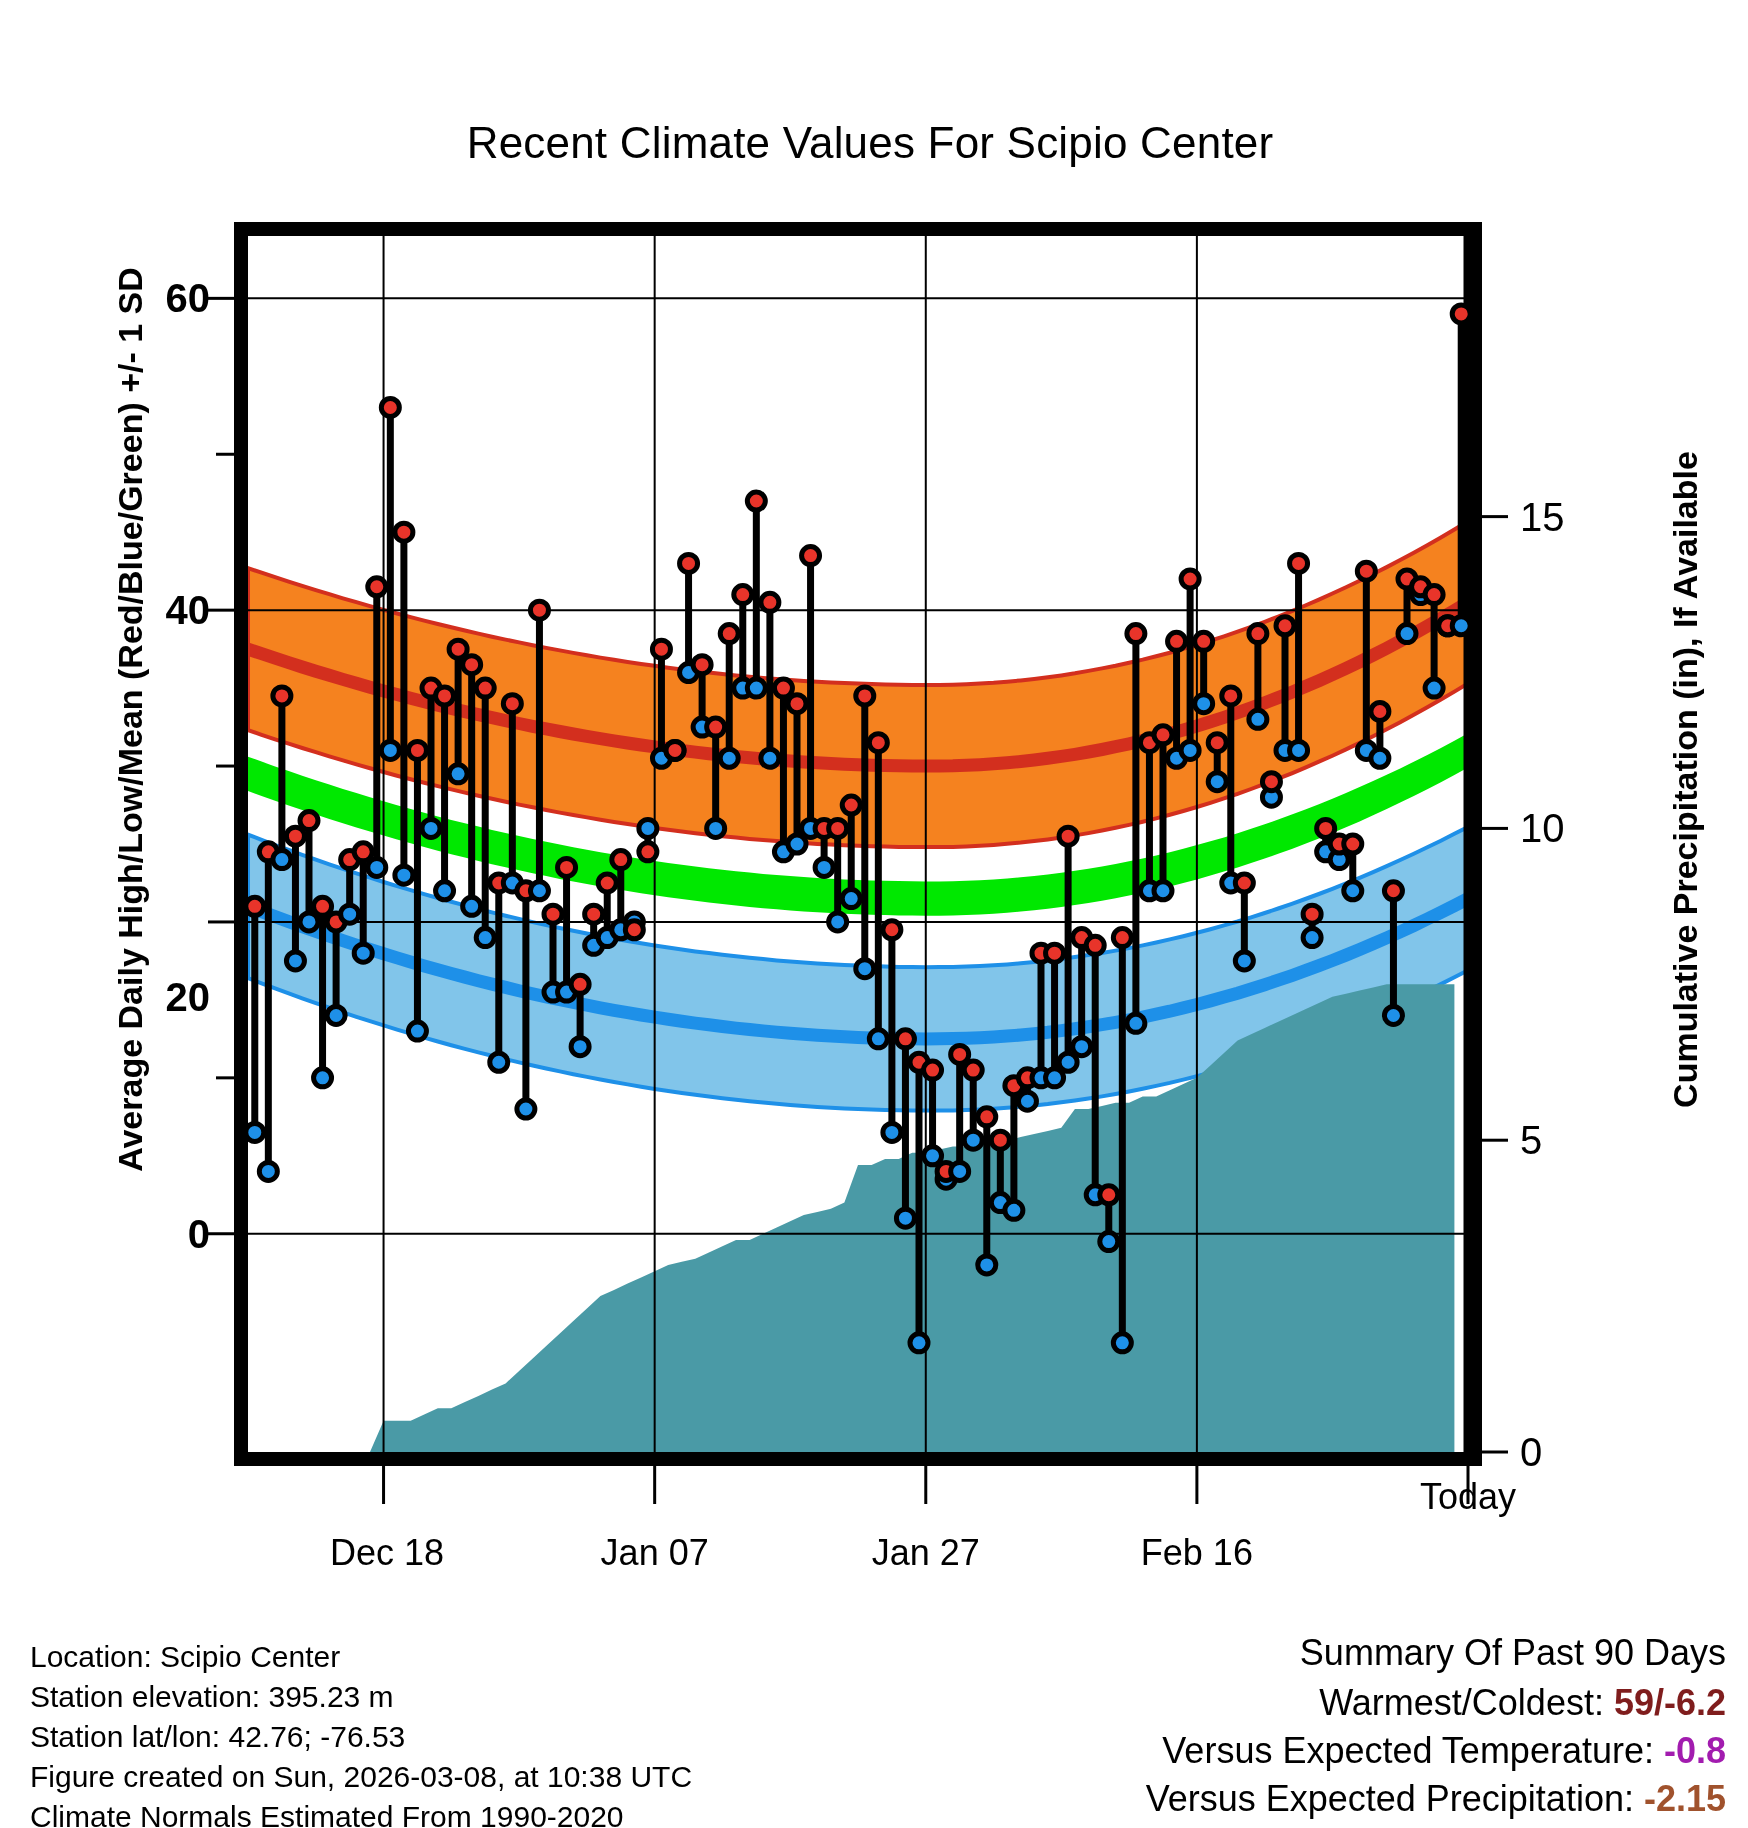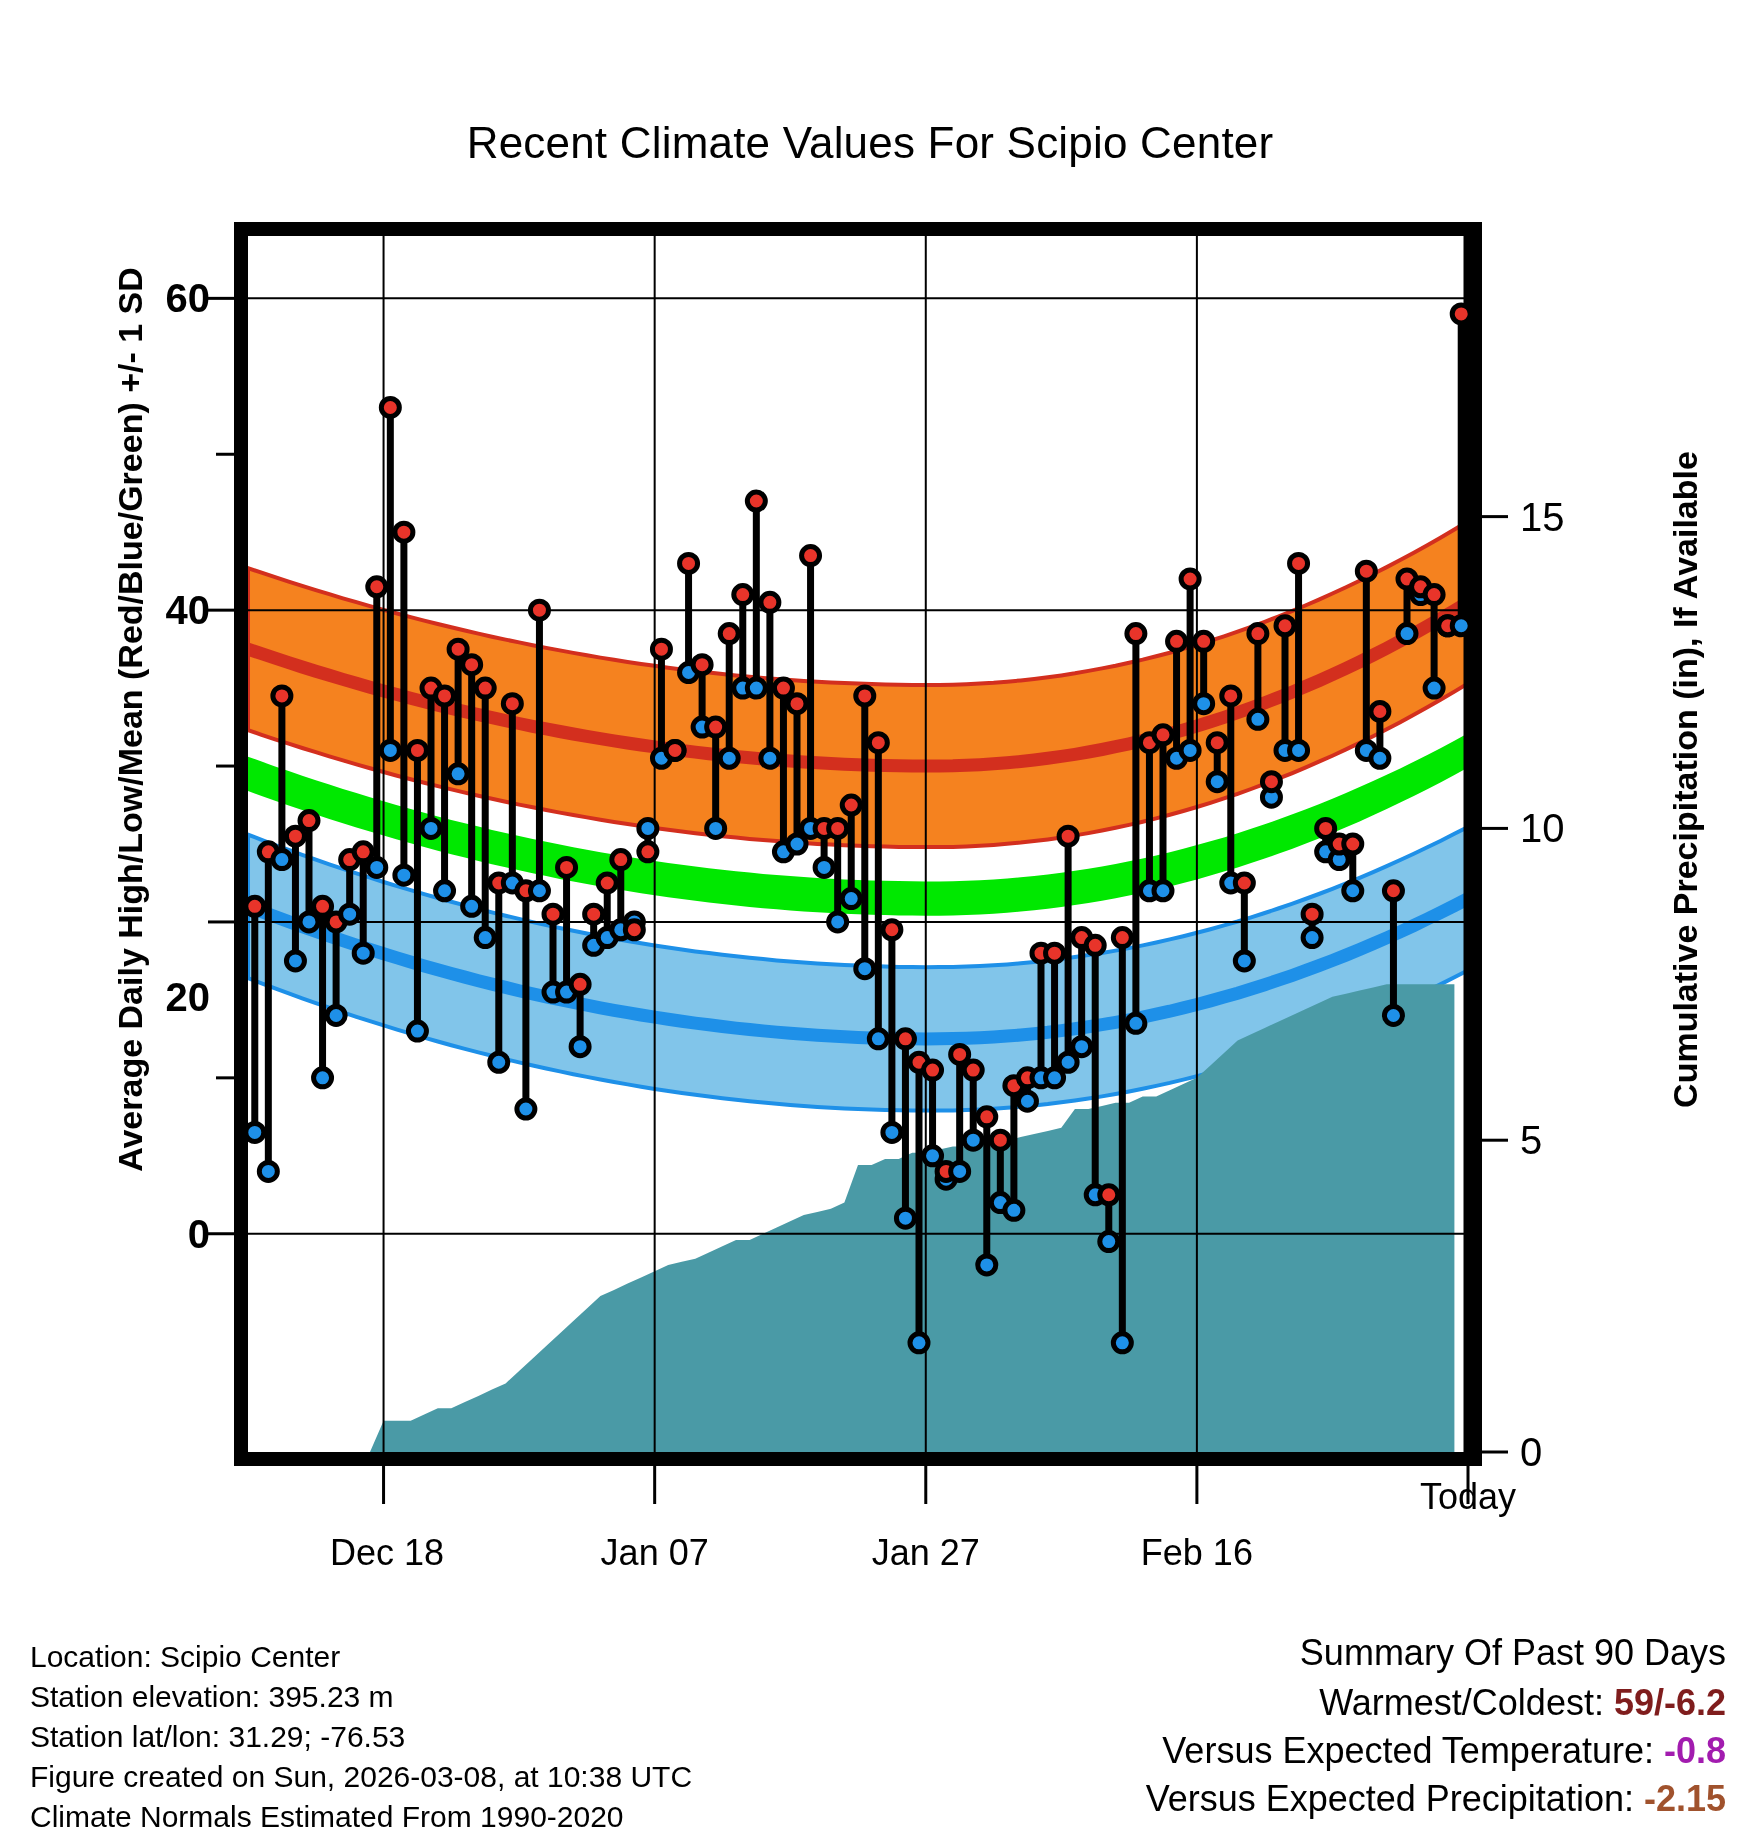--- a/index.html
+++ b/index.html
@@ -356,21 +356,21 @@
       <div class="xtick" style="left: 387px; top: 1532px;">Dec 18</div>
       <div class="xtick" style="left: 654.667px; top: 1532px;">Jan 07</div>
       <div class="xtick" style="left: 925.778px; top: 1532px;">Jan 27</div>
       <div class="xtick" style="left: 1196.89px; top: 1532px;">Feb 16</div>
       <div class="xtick" style="left: 1468px; top: 1476px;">Today</div>
     </div>
 
   <div id="footerLeft">
       <div class="footL" style="top: 1640px;">Location: Scipio Center</div>
       <div class="footL" style="top: 1680px;">Station elevation: 395.23 m</div>
-      <div class="footL" style="top: 1720px;">Station lat/lon: 31.29; -76.53</div>
+      <div class="footL" style="top: 1720px;">Station lat/lon: 42.76; -76.53</div>
       <div class="footL" style="top: 1760px;">Figure created on Sun, 2026-03-08, at 10:38 UTC</div>
       <div class="footL" style="top: 1800px;">Climate Normals Estimated From 1990-2020</div>
     </div>
   <div id="footerRight">
       <div class="footR" style="top: 1632px;">Summary Of Past 90 Days</div>
       <div class="footR" style="top: 1682px;"><span>Warmest/Coldest:   </span><span class="v" style="color: #7f1d1d;">59/-6.2</span></div>
       <div class="footR" style="top: 1730px;"><span>Versus Expected Temperature:   </span><span class="v" style="color: #a21caf;">-0.8</span></div>
       <div class="footR" style="top: 1778px;"><span>Versus Expected Precipitation:   </span><span class="v" style="color: rgb(160, 82, 45);">-2.15</span></div>
     </div>
 

